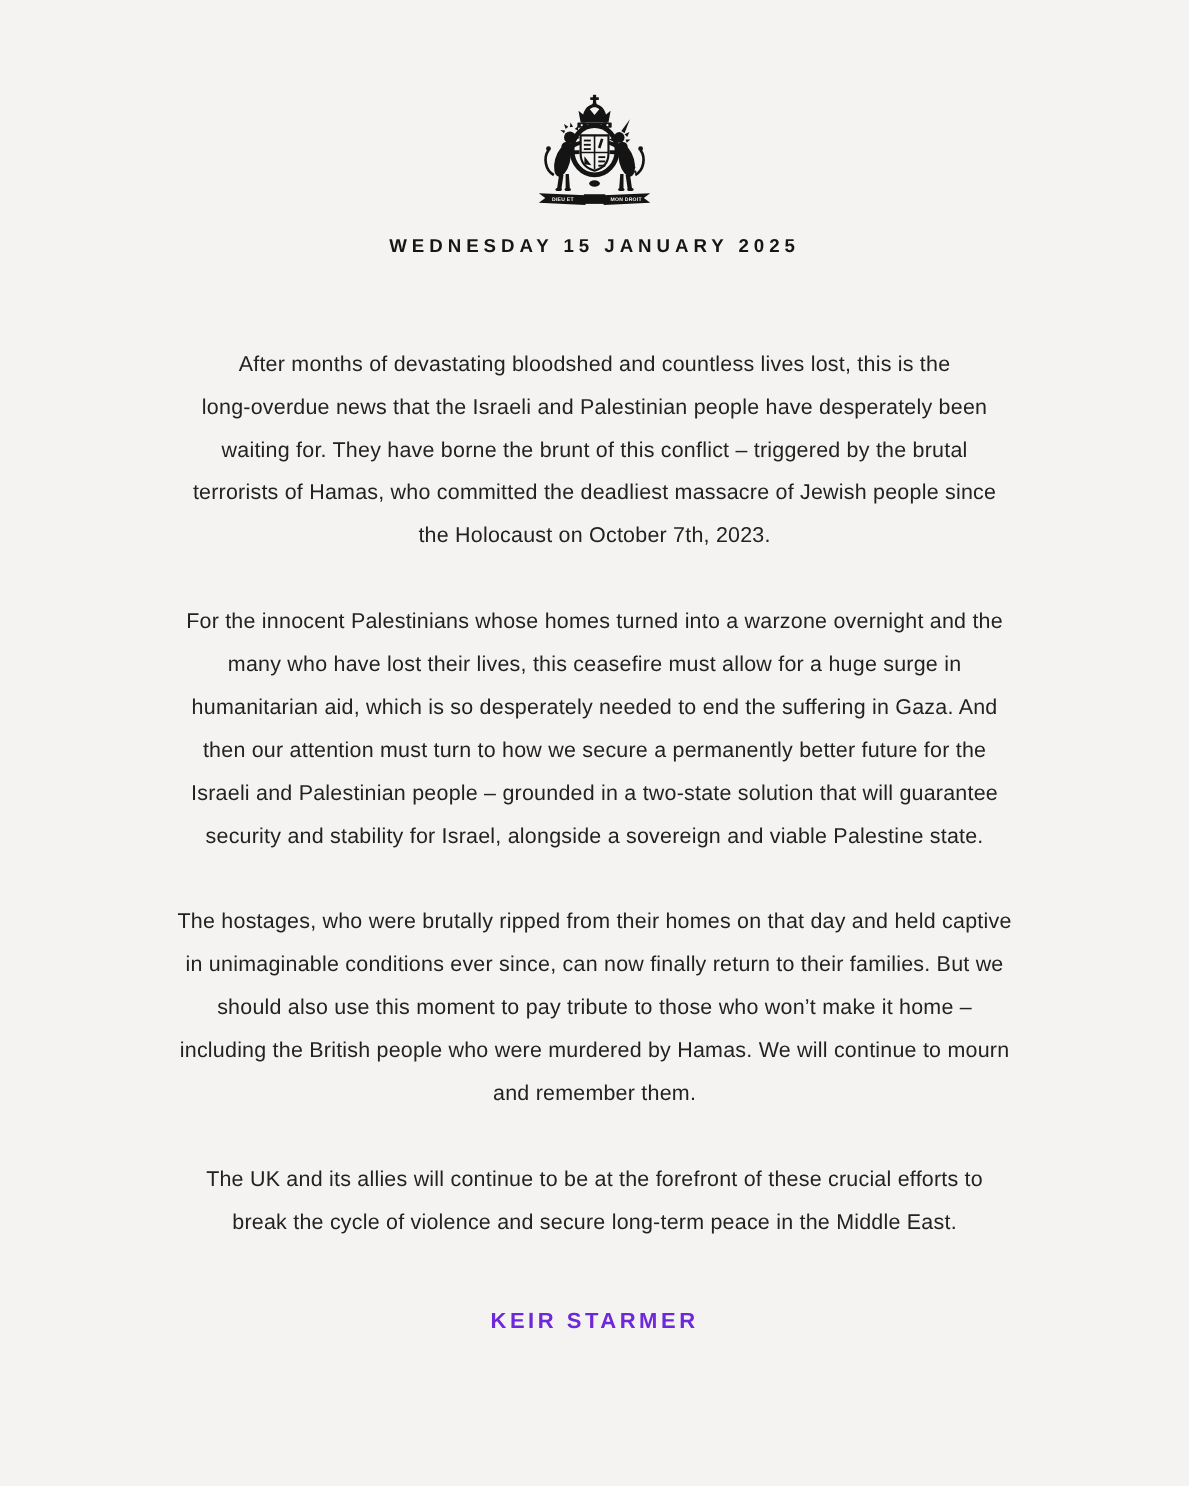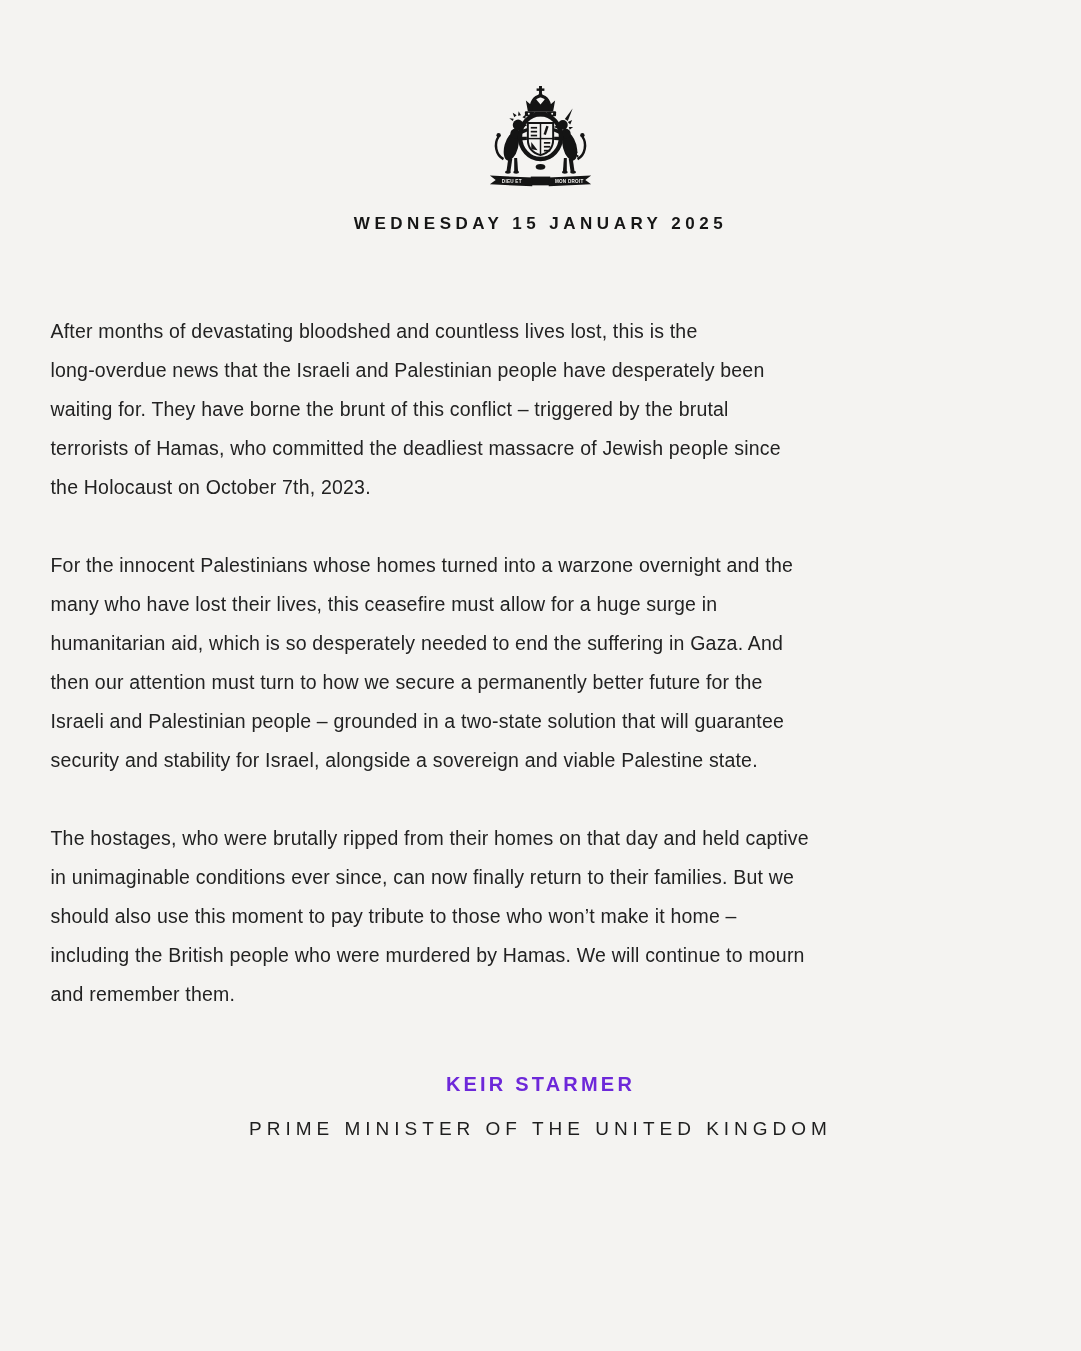--- a/index.html
+++ b/index.html
@@ -44,20 +44,21 @@
   }
   .statement {
     width: 980px;
     margin-top: 78px;
   }
   .statement p {
     margin: 0 0 39px 0;
     font-size: 19.5px;
     line-height: 39px;
     letter-spacing: 0.2px;
+    text-align: center;
     white-space: pre-line;
     color: #222222;
   }
   .signature {
     margin-top: 18px;
     text-align: center;
   }
   .signature .name {
     font-size: 20px;
     font-weight: bold;
@@ -178,20 +179,21 @@
 many who have lost their lives, this ceasefire must allow for a huge surge in
 humanitarian aid, which is so desperately needed to end the suffering in Gaza. And
 then our attention must turn to how we secure a permanently better future for the
 Israeli and Palestinian people – grounded in a two-state solution that will guarantee
 security and stability for Israel, alongside a sovereign and viable Palestine state.</p>
     <p>The hostages, who were brutally ripped from their homes on that day and held captive
 in unimaginable conditions ever since, can now finally return to their families. But we
 should also use this moment to pay tribute to those who won’t make it home –
 including the British people who were murdered by Hamas. We will continue to mourn
 and remember them.</p>
+    <p>The UK and its allies will continue to be at the forefront of these crucial efforts to
+break the cycle of violence and secure long-term peace in the Middle East.</p>
   </section>
 
   <footer class="signature">
     <div class="name">KEIR STARMER</div>
-    <div class="title">PRIME MINISTER OF THE UNITED KINGDOM</div>
   </footer>
 
 </main>
 
 </body></html>

